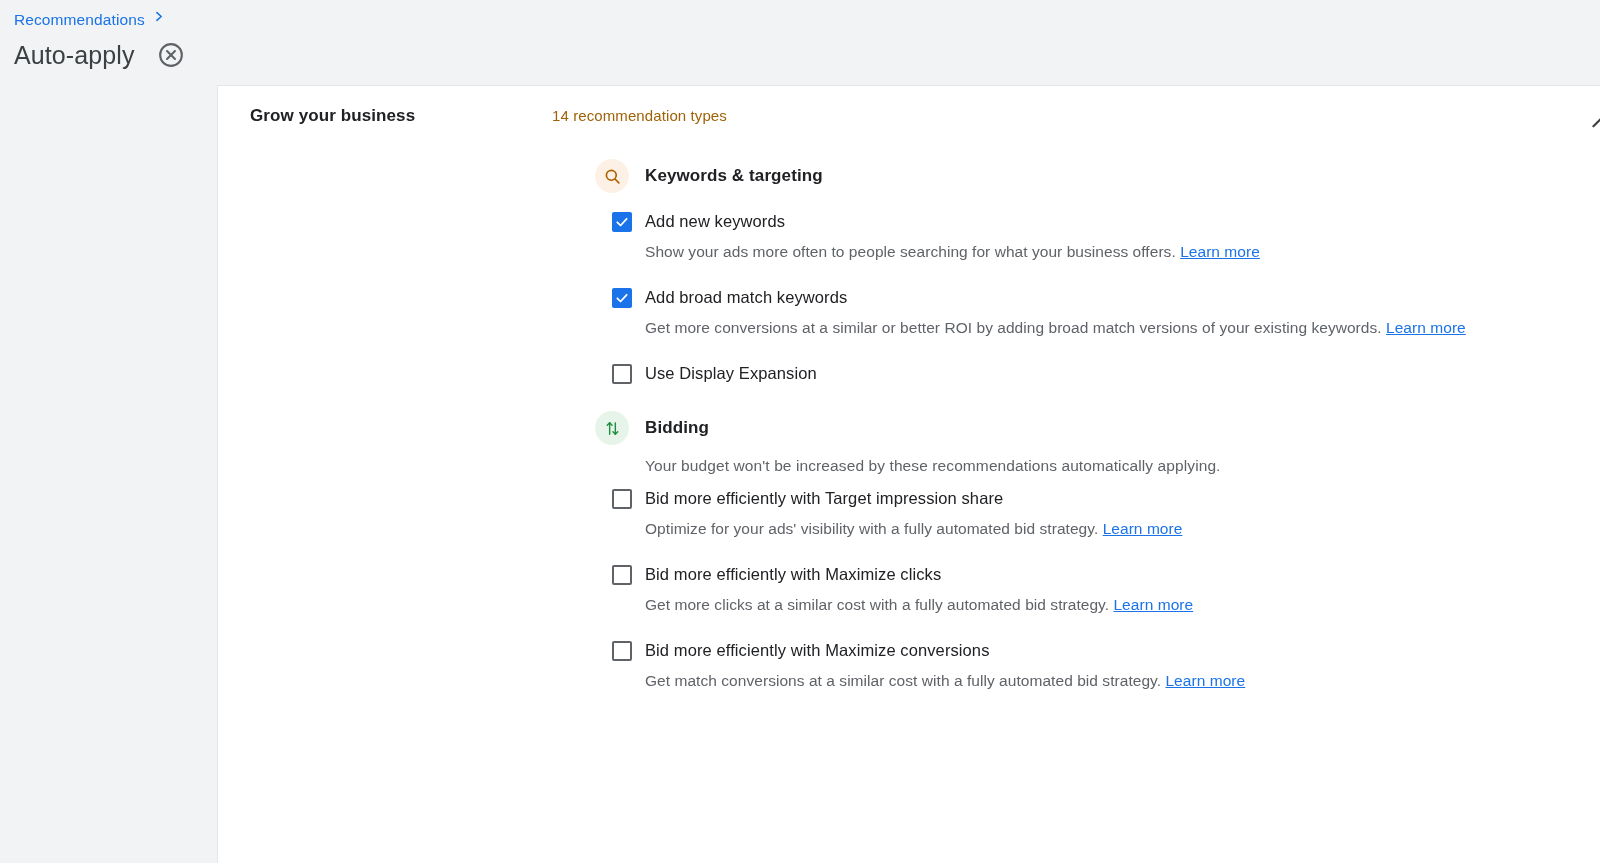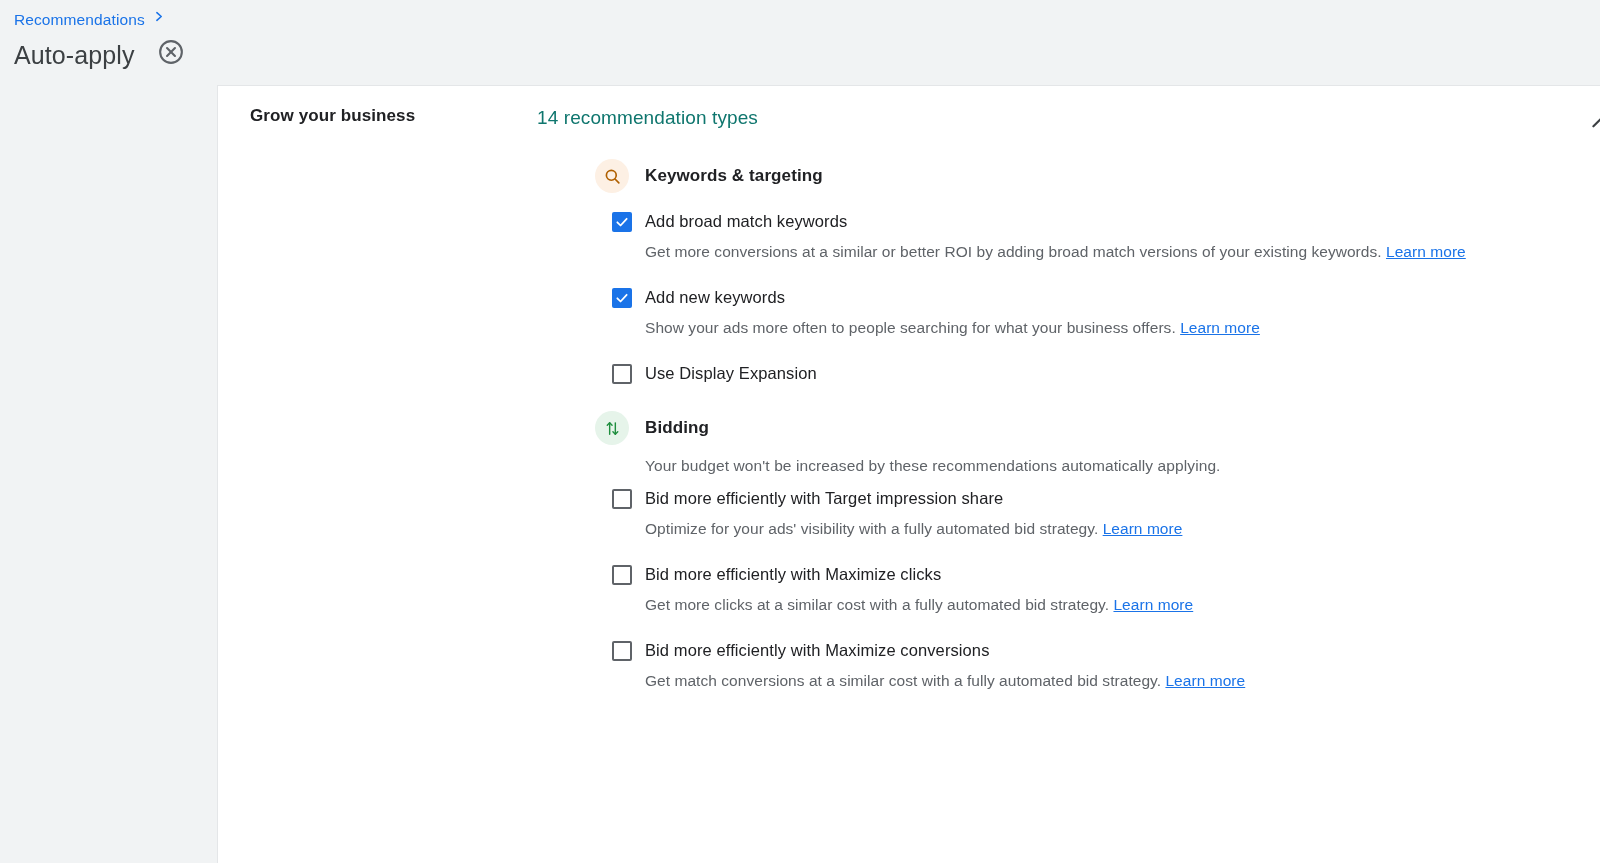--- a/index.html
+++ b/index.html
@@ -44,21 +44,21 @@
     display: block;
     width: 13px;
     height: 13px;
     color: #1a73e8;
   }
   .page-title-row {
     position: absolute;
     left: 14px;
     top: 38px;
     display: flex;
-    align-items: flex-start;
+    align-items: center;
     gap: 22px;
   }
   .page-title {
     font-size: 25px;
     line-height: 34px;
     color: #3c4043;
     font-weight: 400;
     letter-spacing: .1px;
   }
   .close-btn {
@@ -102,24 +102,24 @@
     position: absolute;
     left: 32px;
     top: 20px;
     font-size: 17px;
     font-weight: 700;
     color: #202124;
     letter-spacing: .1px;
   }
   .section-count {
     position: absolute;
-    left: 319px;
+    left: 334px;
     top: 21px;
-    font-size: 19px;
-    color: #0f766e;
+    font-size: 15px;
+    color: #a16207;
     letter-spacing: .1px;
   }
   .collapse-btn {
     position: absolute;
     right: -14px;
     top: 24px;
     width: 26px;
     height: 26px;
     color: #3c4043;
     cursor: pointer;
@@ -271,36 +271,36 @@
     </div>
 
     <div class="options">
 
       <div class="option">
         <span class="cb on">
           <svg width="14" height="14" viewBox="0 0 24 24" fill="none" stroke="#ffffff" stroke-width="3" stroke-linecap="round" stroke-linejoin="round">
             <polyline points="4 12.5 9.5 18 20 6.5"></polyline>
           </svg>
         </span>
-        <div class="option-label">Add broad match keywords</div>
-        <div class="option-desc wide">
-          <span>Get more conversions at a similar or better ROI by adding broad match versions of your existing keywords.</span>
+        <div class="option-label">Add new keywords</div>
+        <div class="option-desc">
+          <span>Show your ads more often to people searching for what your business offers.</span>
           <span class="learn">Learn more</span>
         </div>
       </div>
 
       <div class="option">
         <span class="cb on">
           <svg width="14" height="14" viewBox="0 0 24 24" fill="none" stroke="#ffffff" stroke-width="3" stroke-linecap="round" stroke-linejoin="round">
             <polyline points="4 12.5 9.5 18 20 6.5"></polyline>
           </svg>
         </span>
-        <div class="option-label">Add new keywords</div>
-        <div class="option-desc">
-          <span>Show your ads more often to people searching for what your business offers.</span>
+        <div class="option-label">Add broad match keywords</div>
+        <div class="option-desc wide">
+          <span>Get more conversions at a similar or better ROI by adding broad match versions of your existing keywords.</span>
           <span class="learn">Learn more</span>
         </div>
       </div>
 
       <div class="option">
         <span class="cb off"></span>
         <div class="option-label">Use Display Expansion</div>
       </div>
 
     </div>

